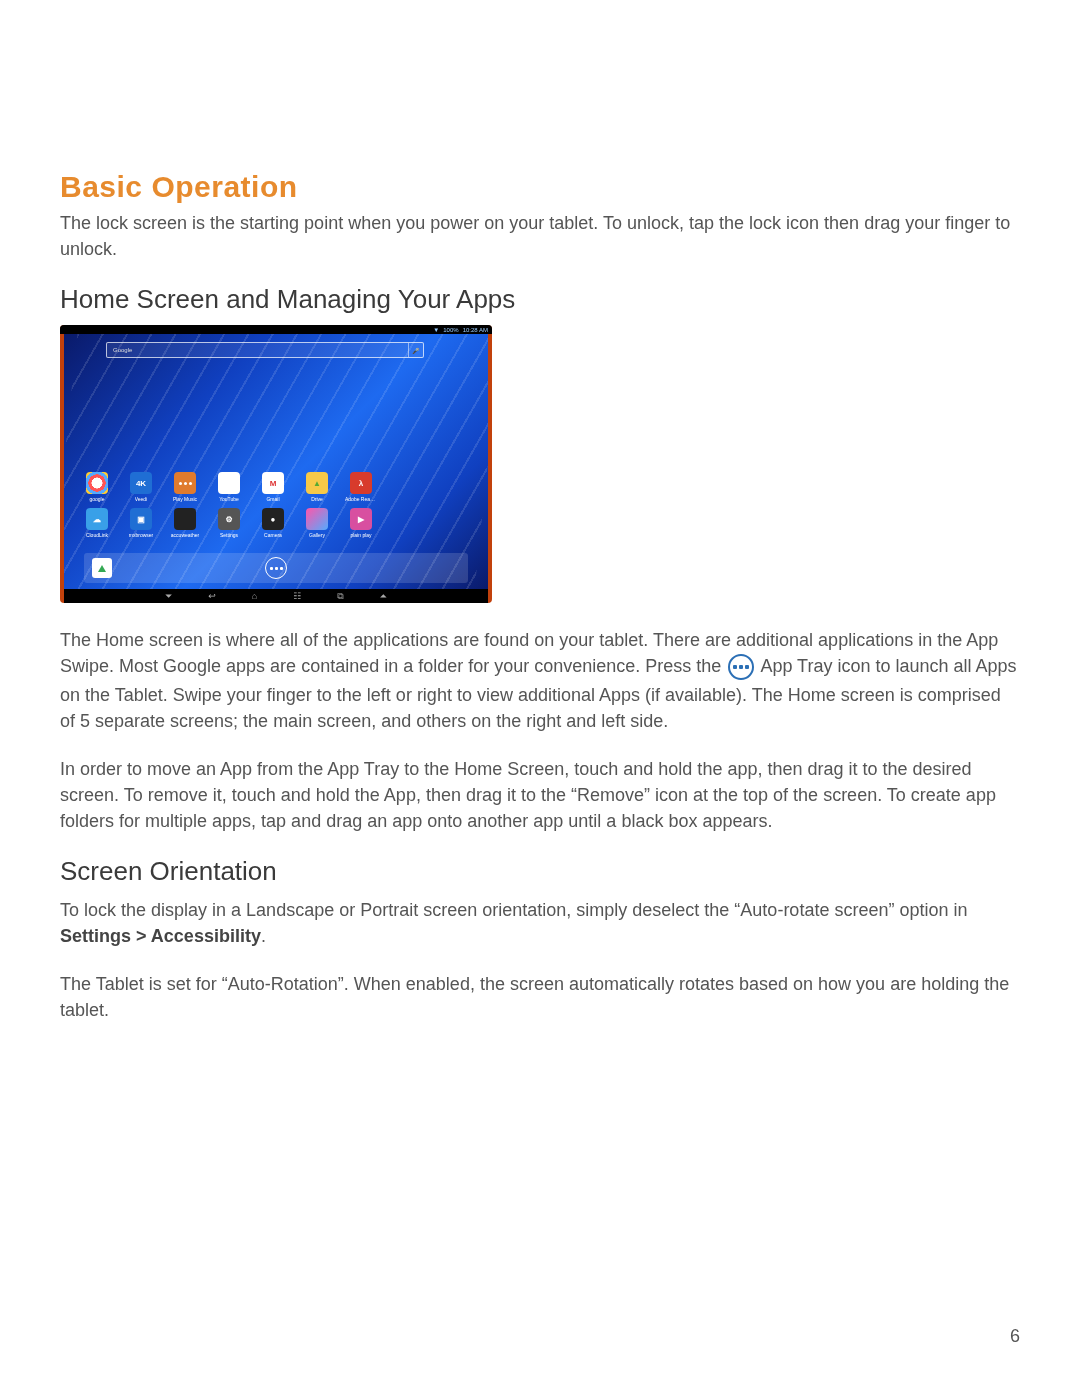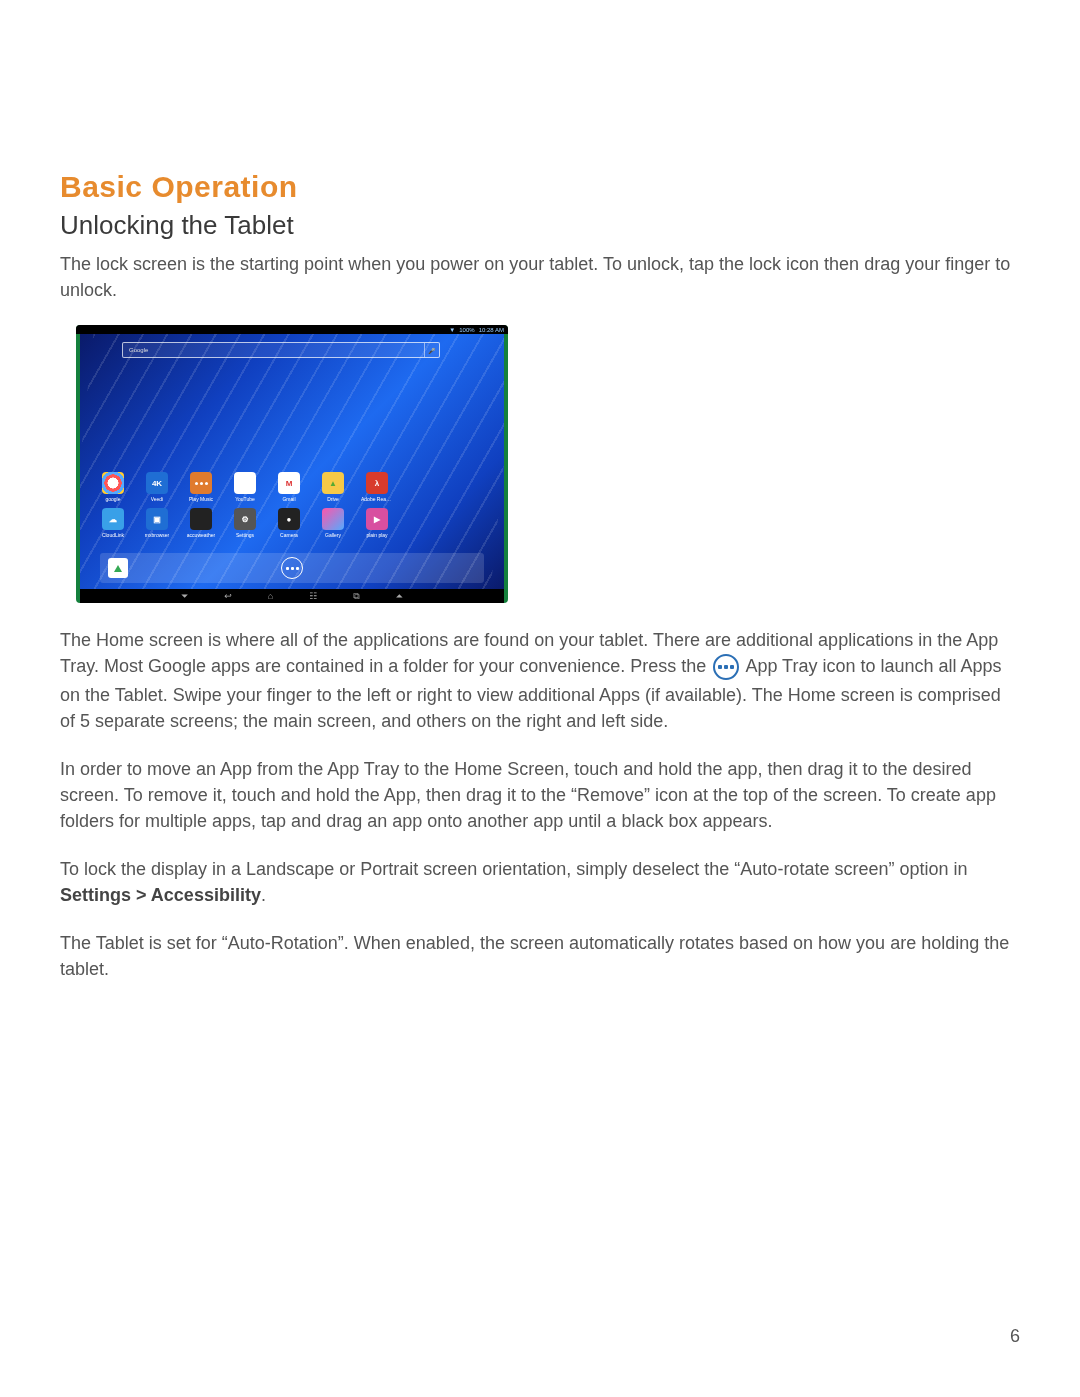--- a/index.html
+++ b/index.html
@@ -56,24 +56,24 @@
     bottom: 50px;
     right: 60px;
     font-size: 18px;
     color: #555;
   }
 
   
   .tablet {
     width: 432px;
     height: 278px;
-    background: #15803d;
+    background: #c2410c;
     border-radius: 4px;
     overflow: hidden;
-    margin: 8px 0 24px 16px;
+    margin: 8px 0 24px 0;
     position: relative;
     font-size: 6px;
     color: #fff;
   }
   .tablet .statusbar {
     height: 9px;
     background: #000;
     display: flex;
     justify-content: flex-end;
     align-items: center;
@@ -183,23 +183,23 @@
 
   .store svg { width:12px;height:12px; }
 </style>
 </head>
 <body>
 
 <div class="page">
 
   <h1 class="section-title">Basic Operation</h1>
 
-  <h2 class="sub-title">Unlocking the Tablet</h2>
   <p class="body">The lock screen is the starting point when you power on your tablet. To unlock, tap the lock icon then drag your finger to unlock.</p>
 
+  <h2 class="sub-title">Home Screen and Managing Your Apps</h2>
 
   <div class="tablet">
     <div class="statusbar">
       <span>▼</span>
       <span>100%</span>
       <span>10:28 AM</span>
     </div>
     <div class="screen">
       <div class="searchbar">
         <span class="gtext">Google</span>
@@ -297,30 +297,31 @@
       <span>⏷</span>
       <span>↩</span>
       <span>⌂</span>
       <span>☷</span>
       <span>⧉</span>
       <span>⏶</span>
     </div>
   </div>
 
   <p class="body">
-    <span>The Home screen is where all of the applications are found on your tablet. There are additional applications in the App Tray. Most Google apps are contained in a folder for your convenience. Press the </span>
+    <span>The Home screen is where all of the applications are found on your tablet. There are additional applications in the App Swipe. Most Google apps are contained in a folder for your convenience. Press the </span>
     <span class="inline-icon">
         <span></span>
         <span></span>
         <span></span>
       </span>
     <span> App Tray icon to launch all Apps on the Tablet. Swipe your finger to the left or right to view additional Apps (if available). The Home screen is comprised of 5 separate screens; the main screen, and others on the right and left side.</span>
   </p>
 
   <p class="body">In order to move an App from the App Tray to the Home Screen, touch and hold the app, then drag it to the desired screen. To remove it, touch and hold the App, then drag it to the “Remove” icon at the top of the screen. To create app folders for multiple apps, tap and drag an app onto another app until a black box appears.</p>
 
+  <h2 class="sub-title">Screen Orientation</h2>
   <p class="body">
     <span>To lock the display in a Landscape or Portrait screen orientation, simply deselect the “Auto-rotate screen” option in </span><b>Settings &gt; Accessibility</b><span>.</span>
   </p>
   <p class="body" style="margin-bottom:0">The Tablet is set for “Auto-Rotation”. When enabled, the screen automatically rotates based on how you are holding the tablet.</p>
 
   <div class="page-number">6</div>
 </div>
 
 </body></html>

